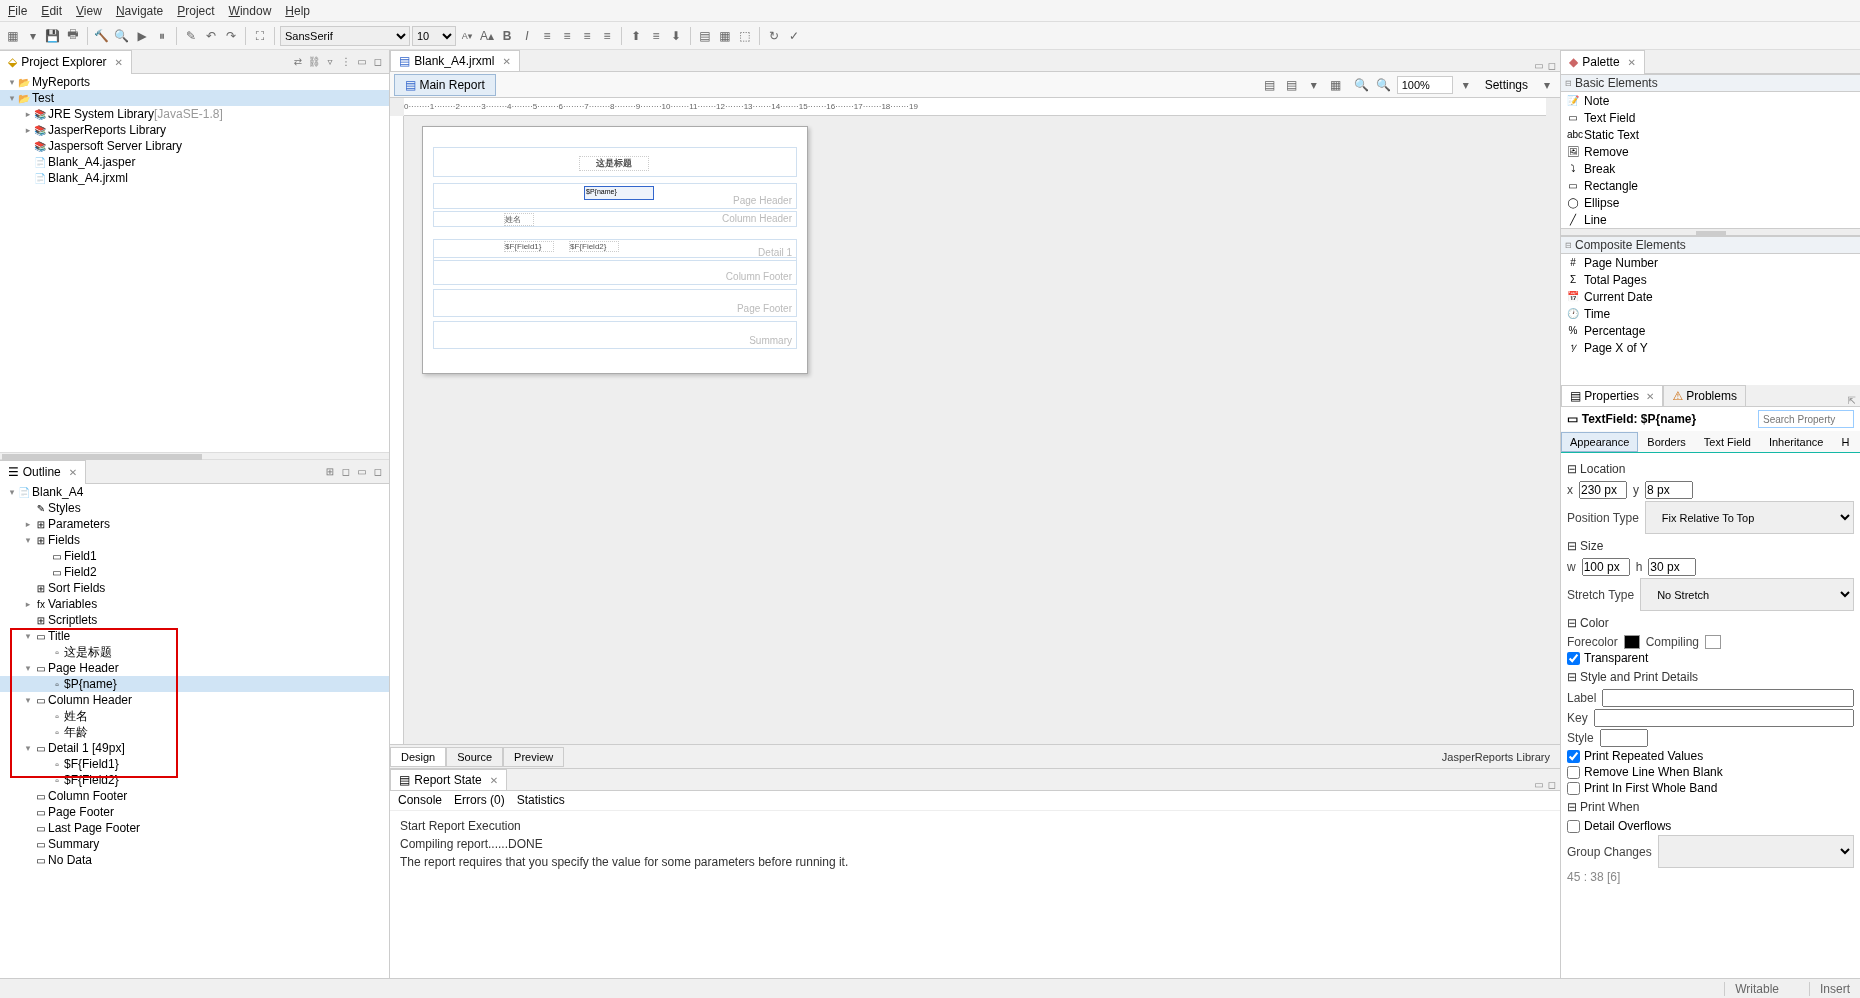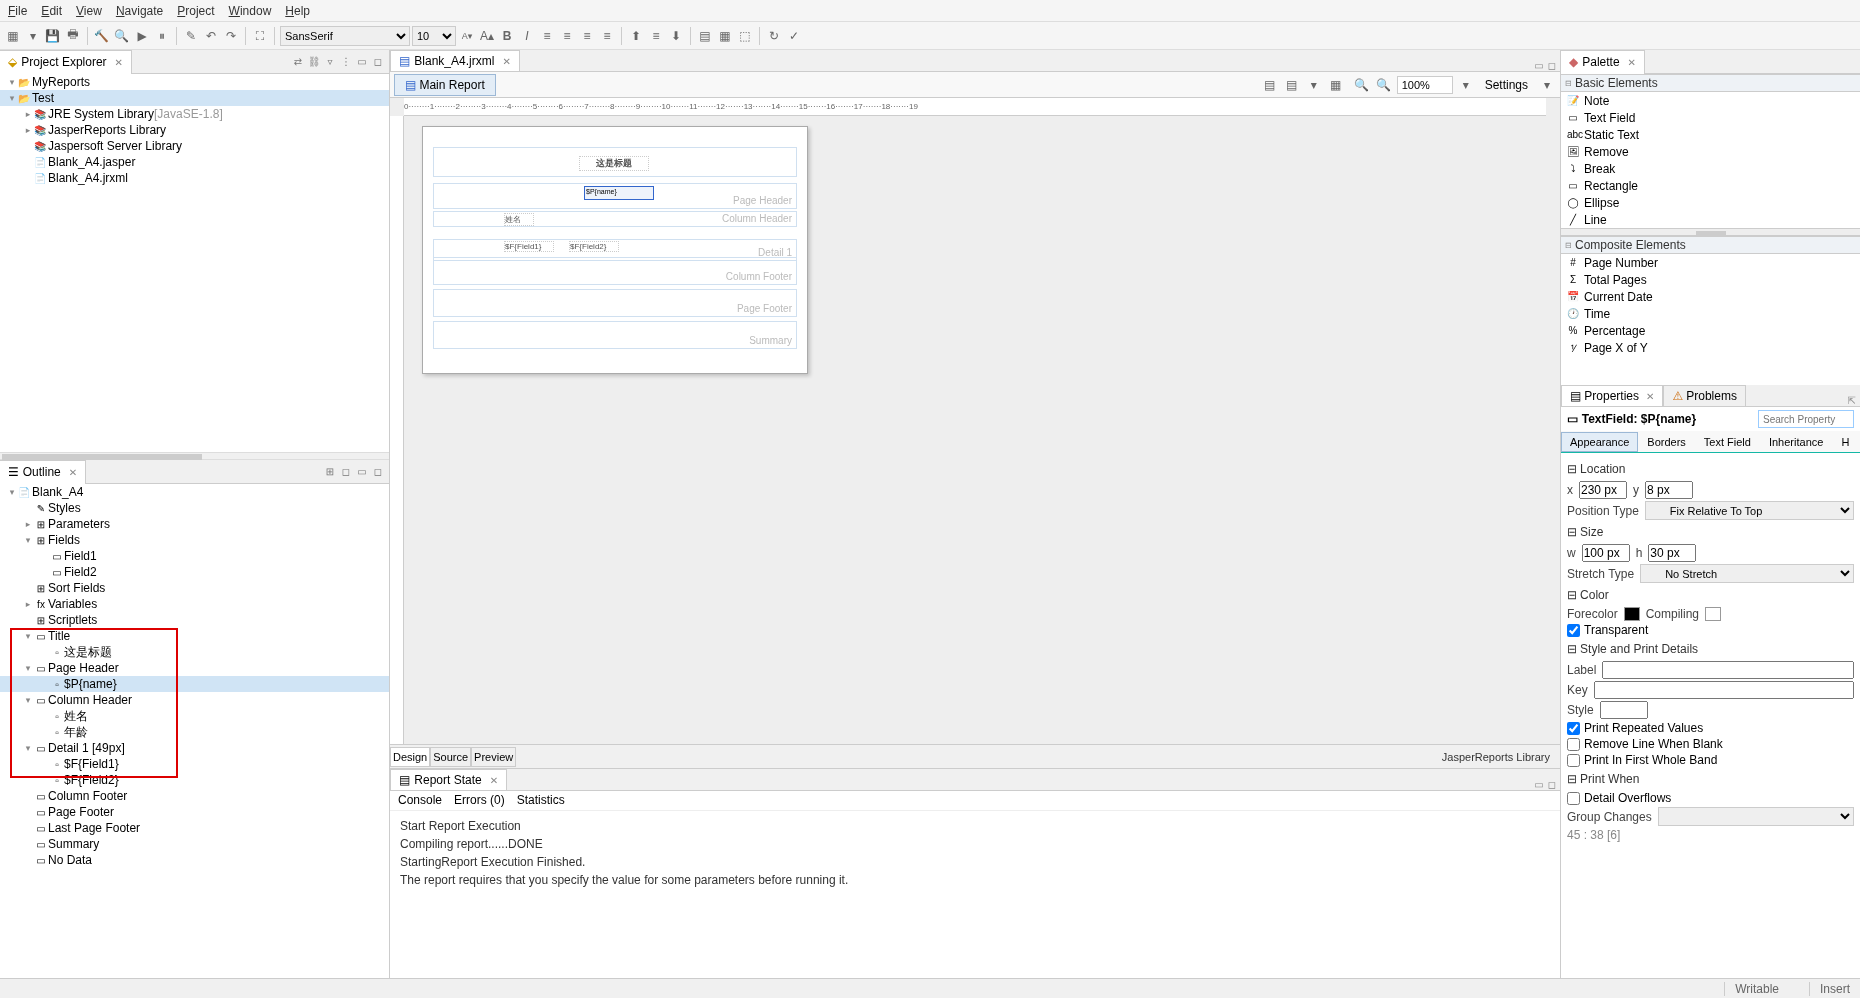--- a/index.html
+++ b/index.html
@@ -43,21 +43,21 @@
 .canvas-area { flex:1; position:relative; background:#eee; overflow:hidden; }
 .hruler { position:absolute; top:0; left:14px; right:14px; height:18px; background:#fff; border-bottom:1px solid #ccc; font-size:8px; color:#666; overflow:hidden; white-space:nowrap; padding-top:4px; }
 .vruler { position:absolute; top:18px; left:0; width:14px; bottom:14px; background:#fff; border-right:1px solid #ccc; }
 .canvas-scroll { position:absolute; top:18px; left:14px; right:14px; bottom:26px; background:#eee; }
 .page { position:absolute; left:18px; top:10px; width:386px; height:248px; background:#fff; border:1px solid #aaa; box-shadow:2px 2px 4px rgba(0,0,0,.2); }
 .band { position:absolute; left:10px; right:10px; border:1px solid #d0e0f0; }
 .band-lbl { position:absolute; right:4px; bottom:2px; color:#bbb; font-size:10px; }
 .selbox { position:absolute; border:1px solid #36c; background:#eef3fb; }
 .rptel { position:absolute; font-size:8px; color:#555; border:1px dotted #ccc; }
 .dsrc-tabs { position:absolute; left:0; bottom:0; height:24px; display:flex; background:#f0f0f0; border-top:1px solid #ccc; width:100%; align-items:center; }
-.dsrc-tabs .dtab { padding:3px 2px; border:1px solid #ccc; background:#f0f0f0; font-size:11px; }
+.dsrc-tabs .dtab { padding:3px 10px; border:1px solid #ccc; background:#f0f0f0; font-size:11px; }
 .dsrc-tabs .dtab.active { background:#fff; }
 .dsrc-tabs .attr { margin-left:auto; padding:0 10px; color:#333; font-size:11px; }
 .report-state { flex:0 0 210px; background:#fff; border-top:1px solid #ccc; display:flex; flex-direction:column; }
 .rs-tabs { height:22px; background:#f0f0f0; display:flex; align-items:flex-end; border-bottom:1px solid #ccc; }
 .rs-subtabs { height:20px; display:flex; gap:12px; padding:2px 8px; border-bottom:1px solid #eee; font-size:11px; }
 .rs-body { flex:1; padding:6px 10px; font-size:11px; line-height:1.5; color:#333; overflow:auto; }
 .right-col { width:300px; display:flex; flex-direction:column; background:#fff; border-left:1px solid #ccc; }
 .palette { flex:0 0 335px; display:flex; flex-direction:column; }
 .section-hdr { height:18px; background:#eef2f6; border-top:1px solid #ccc; border-bottom:1px solid #ccc; padding:0 4px; font-size:11px; color:#333; display:flex; align-items:center; }
 .section-hdr .tw { width:10px; font-size:8px; color:#888; }
@@ -71,21 +71,21 @@
 .ptab.inactive { background:#f0f0f0; }
 .props-title { height:24px; display:flex; align-items:center; padding:0 6px; font-weight:bold; font-size:12px; }
 .props-search { width:96px; height:18px; border:1px solid #9cf; margin-left:auto; font-size:10px; color:#888; padding:0 4px; }
 .prop-subtabs { height:22px; background:#f8f8f8; display:flex; align-items:center; border-bottom:1px solid #14b8a6; }
 .pstab { padding:3px 8px; font-size:11px; border:1px solid transparent; }
 .pstab.active { background:#e3edf7; border-color:#9cb8d6; }
 .props-body { flex:1; overflow:auto; padding:4px 6px; font-size:11px; }
 .pgroup { margin:2px 0; }
 .pgroup-h { color:#333; padding:3px 0; display:flex; align-items:center; gap:3px; }
 .prow { display:flex; align-items:center; margin:2px 0; gap:6px; }
-.prow input[type=text], .prow select { height:19px; border:1px solid #ccc; font-size:11px; padding:0 20px; }
+.prow input[type=text], .prow select { height:33px; border:1px solid #ccc; font-size:11px; padding:0 12px; }
 .prow .half { width:48px; }
 .prow .wide { flex:1; }
 .prow label { color:#444; }
 .chk { display:flex; align-items:center; gap:4px; margin:2px 0; }
 .swatch { width:16px; height:14px; border:1px solid #999; }
 .statusbar { position:absolute; bottom:0; left:0; right:0; height:20px; background:#f0f0f0; border-top:1px solid #ccc; display:flex; align-items:center; justify-content:flex-end; padding:0 10px; gap:30px; font-size:11px; color:#666; }
 .statusbar span { border-left:1px solid #ccc; padding-left:10px; }
 </style>
 </head>
 <body>
@@ -427,21 +427,20 @@
         </div>
       </div>
       <div class="rs-subtabs">
         <span>Console</span>
         <span>Errors (0)</span>
         <span>Statistics</span>
       </div>
       <div class="rs-body" id="rs-body">
           <div>Start Report Execution</div>
           <div>Compiling report......DONE</div>
-          <div>StartingReport Execution Finished.</div>
           <div>The report requires that you specify the value for some parameters before running it.</div>
         </div>
     </div>
   </div>
 
   <div class="right-col">
     <div class="palette">
       <div class="panel-tab-row">
         <div class="view-tab">
           <span style="color:#c66">◆</span>

